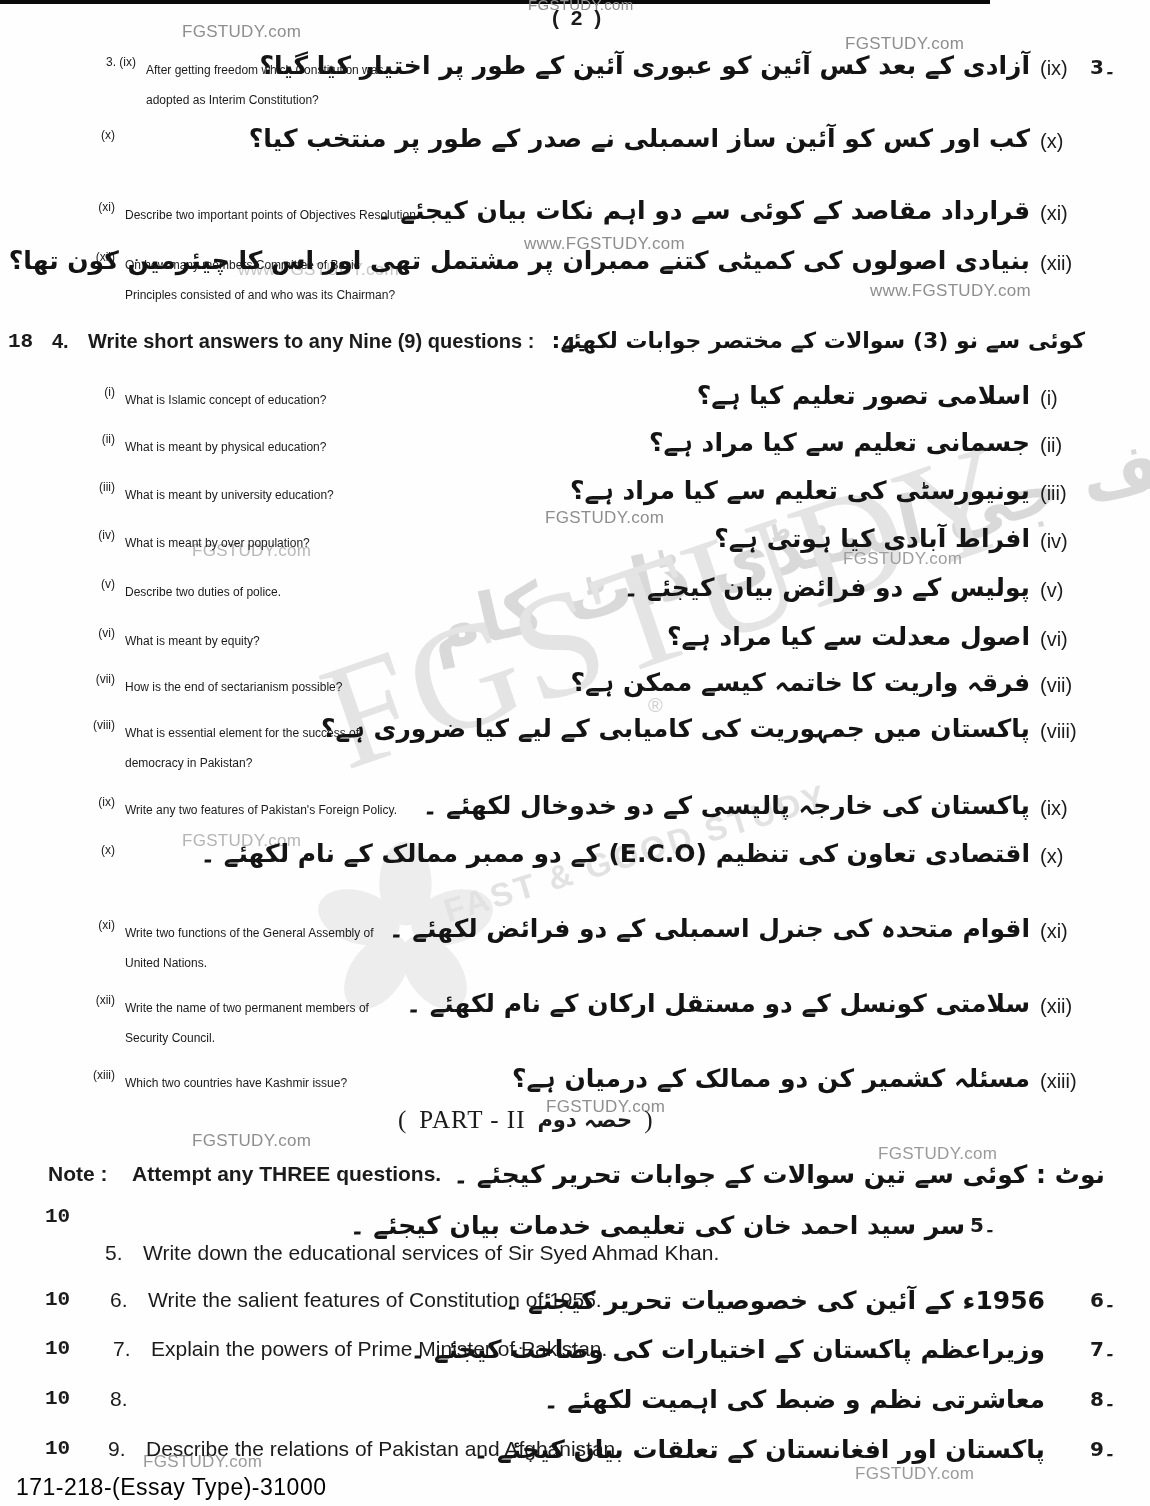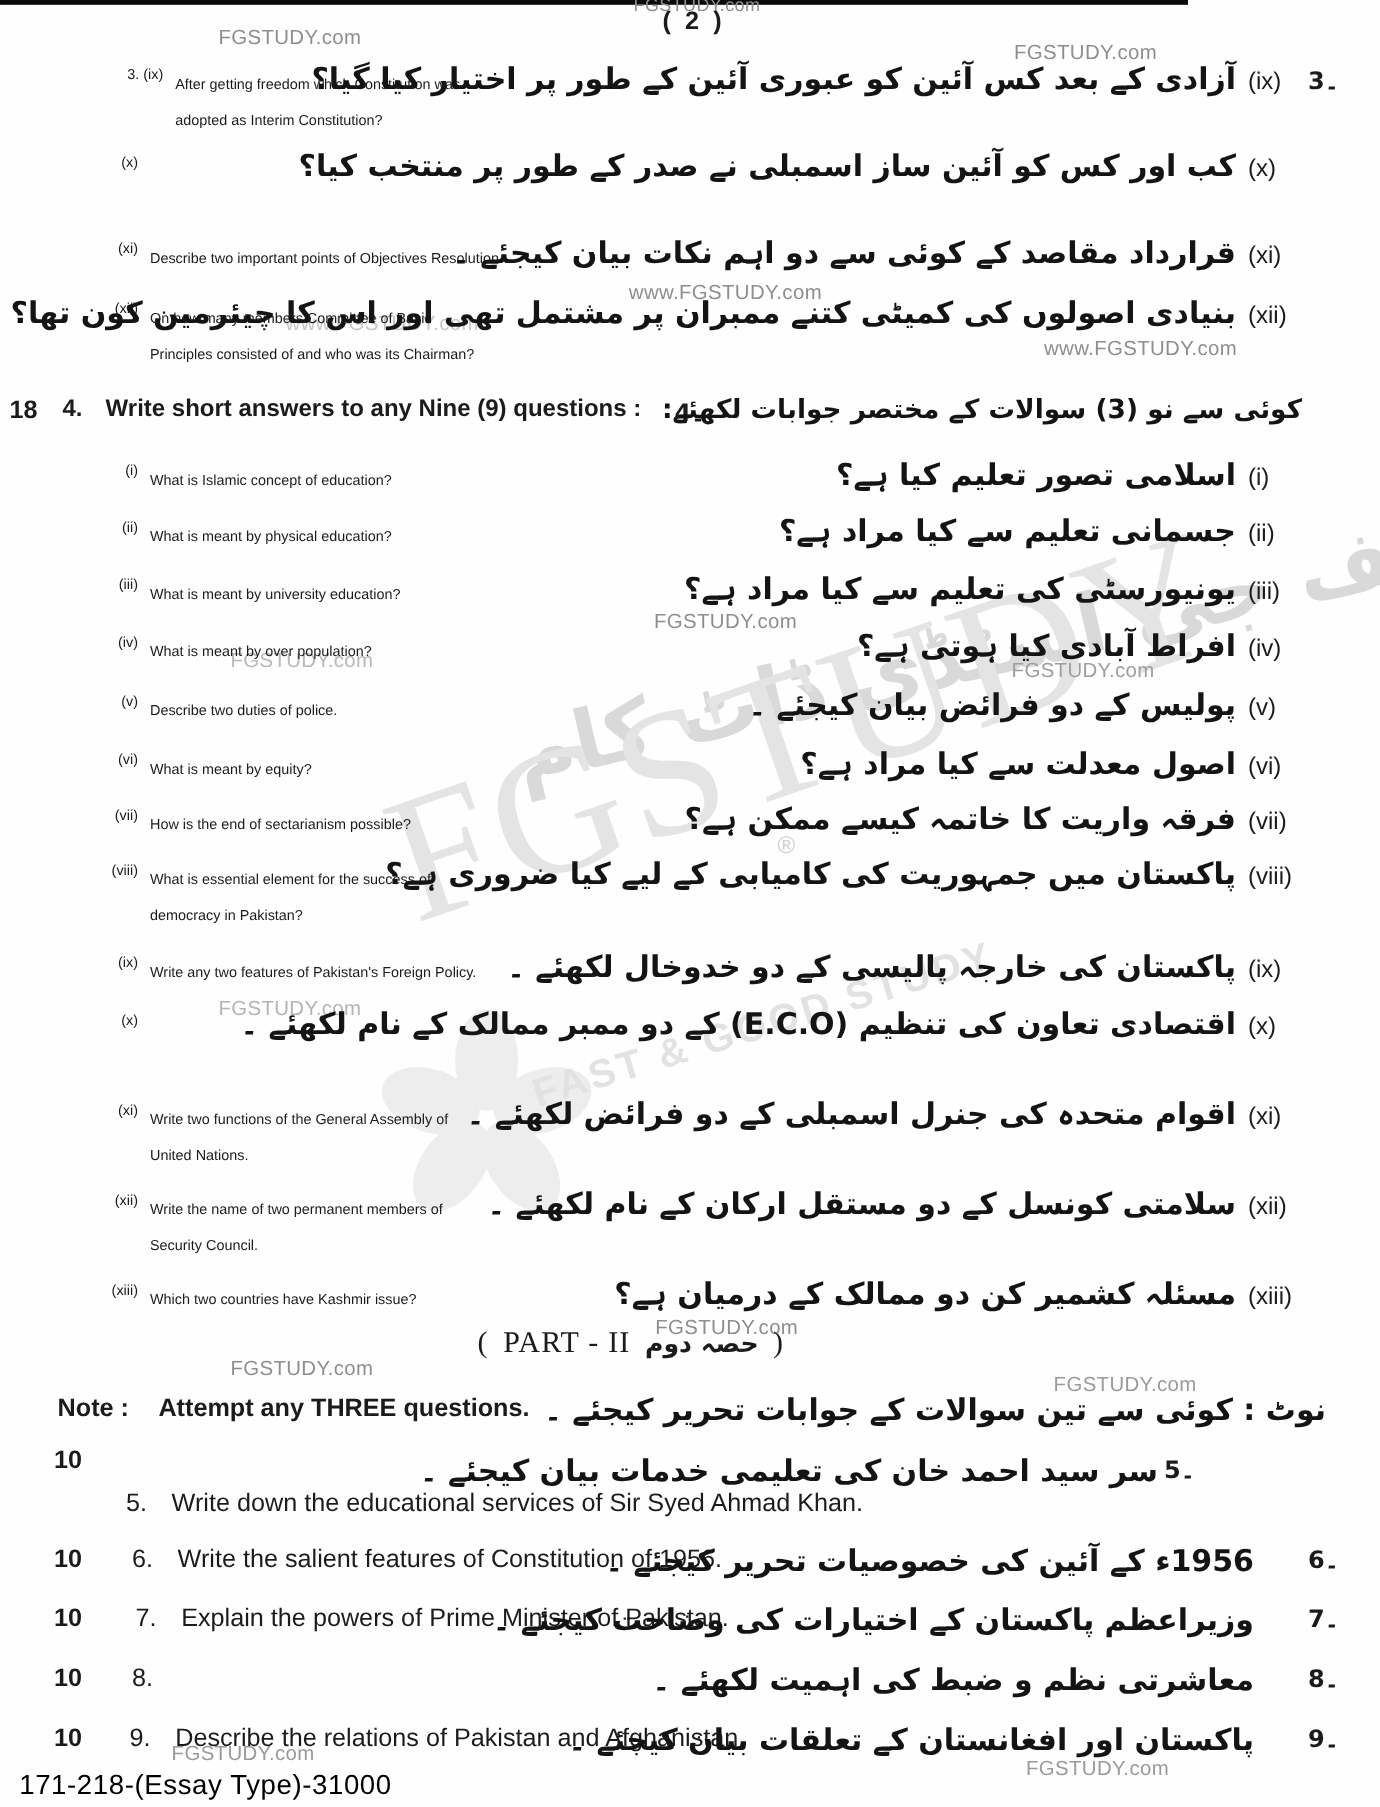--- a/index.html
+++ b/index.html
@@ -50,21 +50,21 @@
 
   .ur {
     position:absolute; top:-4px; direction:rtl; white-space:nowrap;
     font-family:"DejaVu Sans", sans-serif; font-weight:700; font-size:25px; color:#141414;
   }
   .roman { position:absolute; right:52px; top:2px; width:58px; font-size:20px; }
   .qnum {
     position:absolute; right:20px; top:0; width:40px;
     font-family:"DejaVu Sans", sans-serif; font-weight:700; font-size:20px;
   }
-  .marks { position:absolute; font-weight:700; font-size:21px; }
+  .marks { position:absolute; font-weight:700; font-size:21px;font-family:Liberation Mono, monospace; }
   .hdr { position:absolute; font-weight:700; font-size:20px; white-space:nowrap; }
   .bq-num, .bq-text { position:absolute; font-size:21px; white-space:nowrap; }
   .part2wrap { position:absolute; left:398px; top:0; display:flex; gap:12px; align-items:flex-start;
     font-family:"Liberation Serif", serif; font-size:25px; letter-spacing:1px; }
   .part2wrap .ur-inline { font-family:"DejaVu Sans", sans-serif; font-weight:700; font-size:21px; direction:rtl; padding-top:2px; }
   .footer { position:absolute; left:16px; top:1474px; font-size:23px; letter-spacing:.5px; color:#000000; z-index:2; }
 </style>
 </head>
 <body>
 

